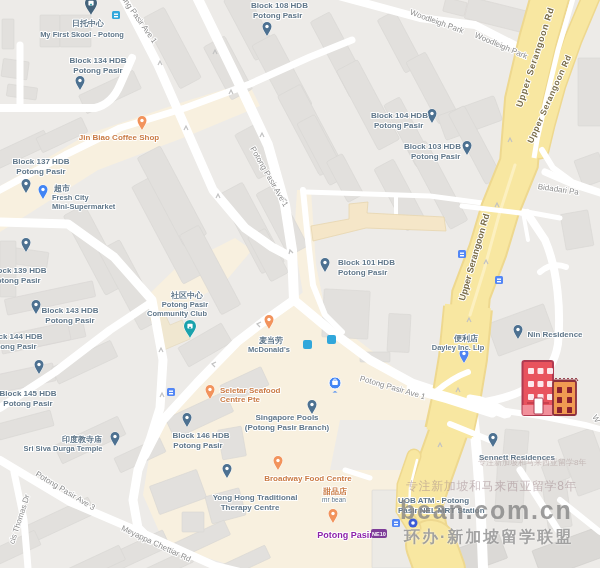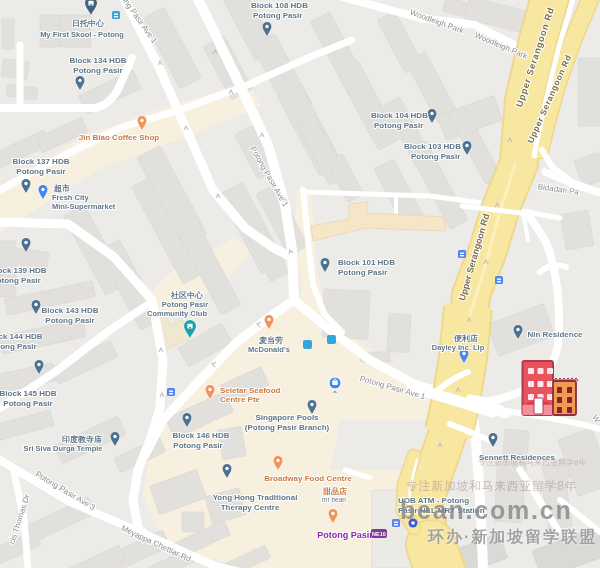--- a/index.html
+++ b/index.html
@@ -480,14 +480,14 @@
 <text class="yroad" transform="translate(538,58) rotate(-72)" style="letter-spacing:0.8px">Upper Serangoon Rd</text>
 <text class="yroad" transform="translate(552,100) rotate(-66)" style="font-size:8.5px;letter-spacing:0.6px">Upper Serangoon Rd</text>
 <text class="yroad" transform="translate(477,258) rotate(-74)">Upper Serangoon Rd</text>
 <text class="road" transform="translate(594,420) rotate(60)">W</text>
 </svg>
 
 
 <div style="position:absolute;left:478px;top:457px;font-size:8px;color:rgba(170,150,150,0.55);letter-spacing:0px;white-space:nowrap;font-family:'Liberation Sans',sans-serif">专注新加坡和马来西亚留学8年</div>
 <div style="position:absolute;left:406px;top:478px;font-size:12px;color:rgba(158,132,138,0.5);letter-spacing:0.6px;white-space:nowrap;font-family:'Liberation Sans',sans-serif">专注新加坡和马来西亚留学8年</div>
 <div style="position:absolute;left:400px;top:496px;font-size:25px;font-weight:bold;color:rgba(134,134,134,0.8);letter-spacing:1.8px;white-space:nowrap;font-family:'Liberation Sans',sans-serif">bean.com.cn</div>
-<div style="position:absolute;left:428px;top:527px;font-size:16px;font-weight:bold;color:rgba(140,140,140,0.8);letter-spacing:2px;white-space:nowrap;font-family:'Liberation Sans',sans-serif;text-shadow:0 0 2px #fff">环办·新加坡留学联盟</div>
+<div style="position:absolute;left:404px;top:527px;font-size:16px;font-weight:bold;color:rgba(140,140,140,0.8);letter-spacing:2px;white-space:nowrap;font-family:'Liberation Sans',sans-serif;text-shadow:0 0 2px #fff">环办·新加坡留学联盟</div>
 </div>
 
 </body></html>

